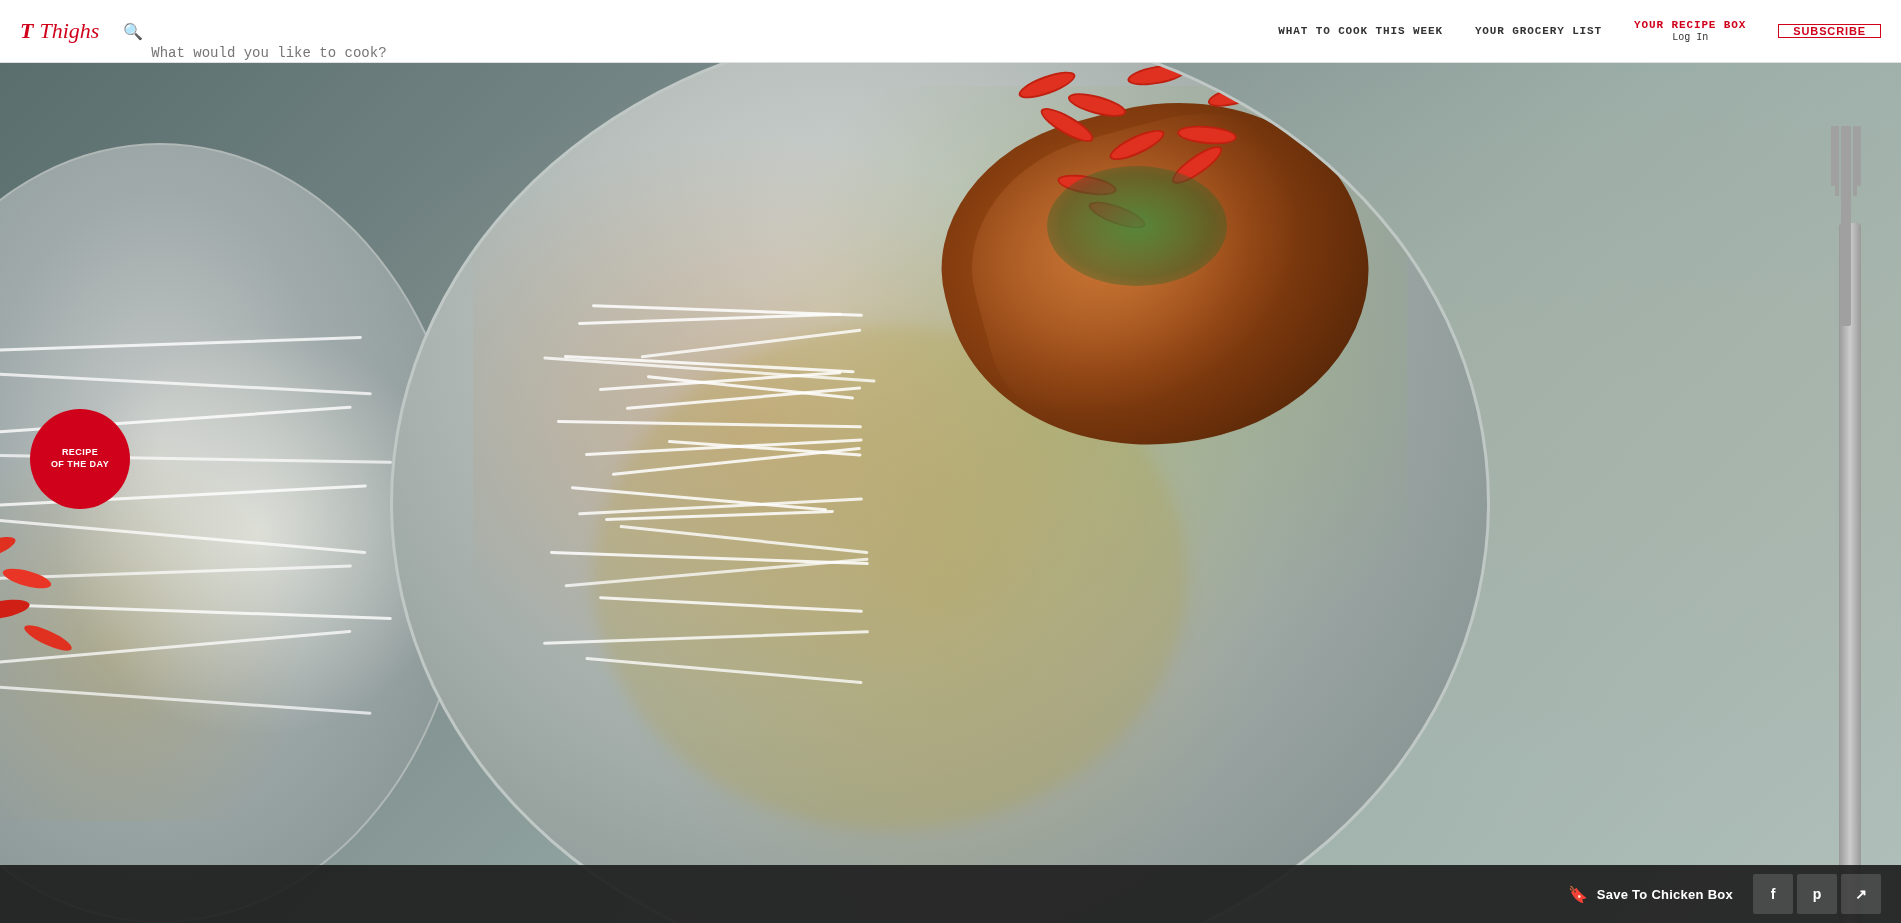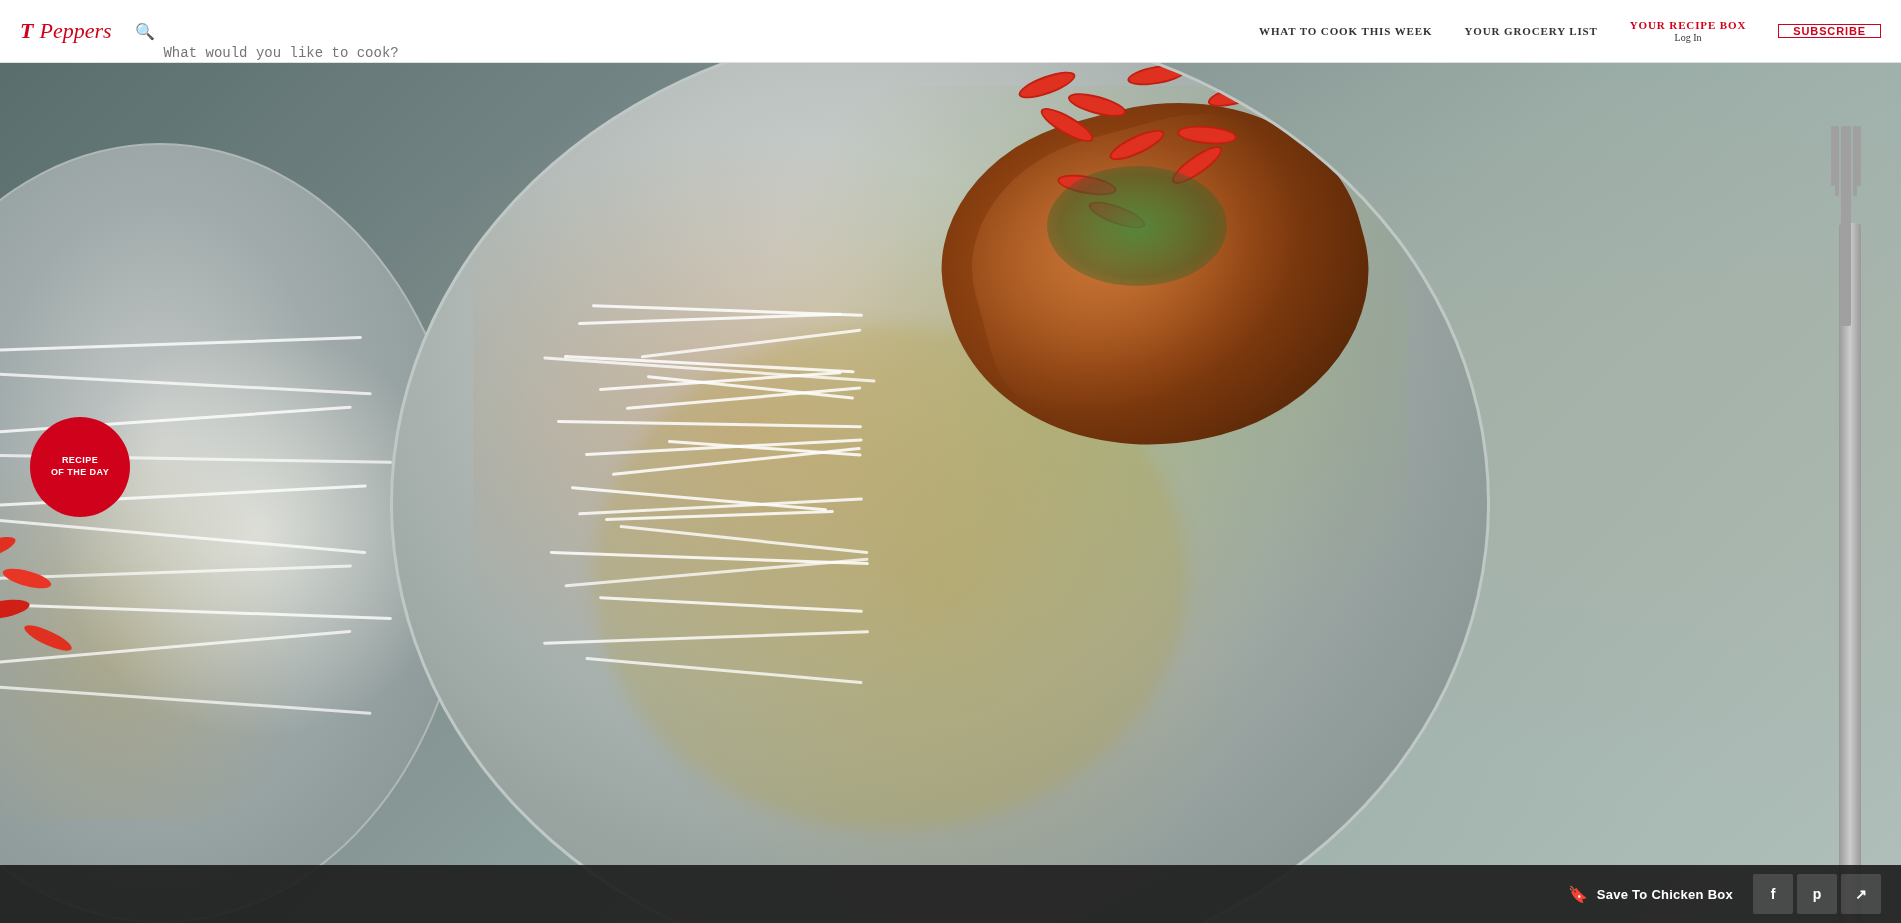--- a/index.html
+++ b/index.html
@@ -58,21 +58,21 @@
       font-family: Liberation Mono, monospace;
       margin-top: 44px;
     }
     .nav-links {
       display: flex;
       align-items: center;
       gap: 32px;
       margin-left: auto;
     }
     .nav-link {
-      font-family: Liberation Serif, serif;
+      font-family: Liberation Mono, monospace;
       font-size: 11px;
       font-weight: 700;
       letter-spacing: 0.08em;
       text-transform: uppercase;
       color: #333;
       text-decoration: none;
       cursor: pointer;
     }
     .nav-link-recipe-box {
       color: #d0021b;
@@ -214,21 +214,21 @@
       position: absolute;
       top: 160px; right: 40px;
       width: 22px; height: 750px;
       background: linear-gradient(to right, #999, #ccc, #999);
       border-radius: 4px;
     }
 
     
     .recipe-badge {
       position: absolute;
-      top: 354px; left: 30px;
+      top: 346px; left: 30px;
       width: 100px; height: 100px;
       background: #d0021b;
       border-radius: 50%;
       display: flex;
       flex-direction: column;
       align-items: center;
       justify-content: center;
       z-index: 20;
     }
     .recipe-badge-text {
@@ -346,21 +346,21 @@
     .pepper-8 { top: 150px; left: 80px; transform: rotate(20deg); }
     .pepper-9 { top: 30px; left: 200px; transform: rotate(-15deg); }
     .pepper-10 { top: 70px; left: 170px; transform: rotate(5deg); }
   </style>
 </head>
 <body>
 
 <header class="header">
   <a class="logo" href="#">
     <span class="logo-t">T</span>
-    <span class="logo-cooking">Peppers</span>
+    <span class="logo-cooking">Thighs</span>
   </a>
 
   <div class="search-container">
     <span class="search-icon-wrap">🔍</span>
     <input class="search-input" type="text" placeholder="What would you like to cook?" style="">
   </div>
 
   <nav class="nav-links">
     <a class="nav-link">What To Cook This Week</a>
     <a class="nav-link">Your Grocery List</a>

